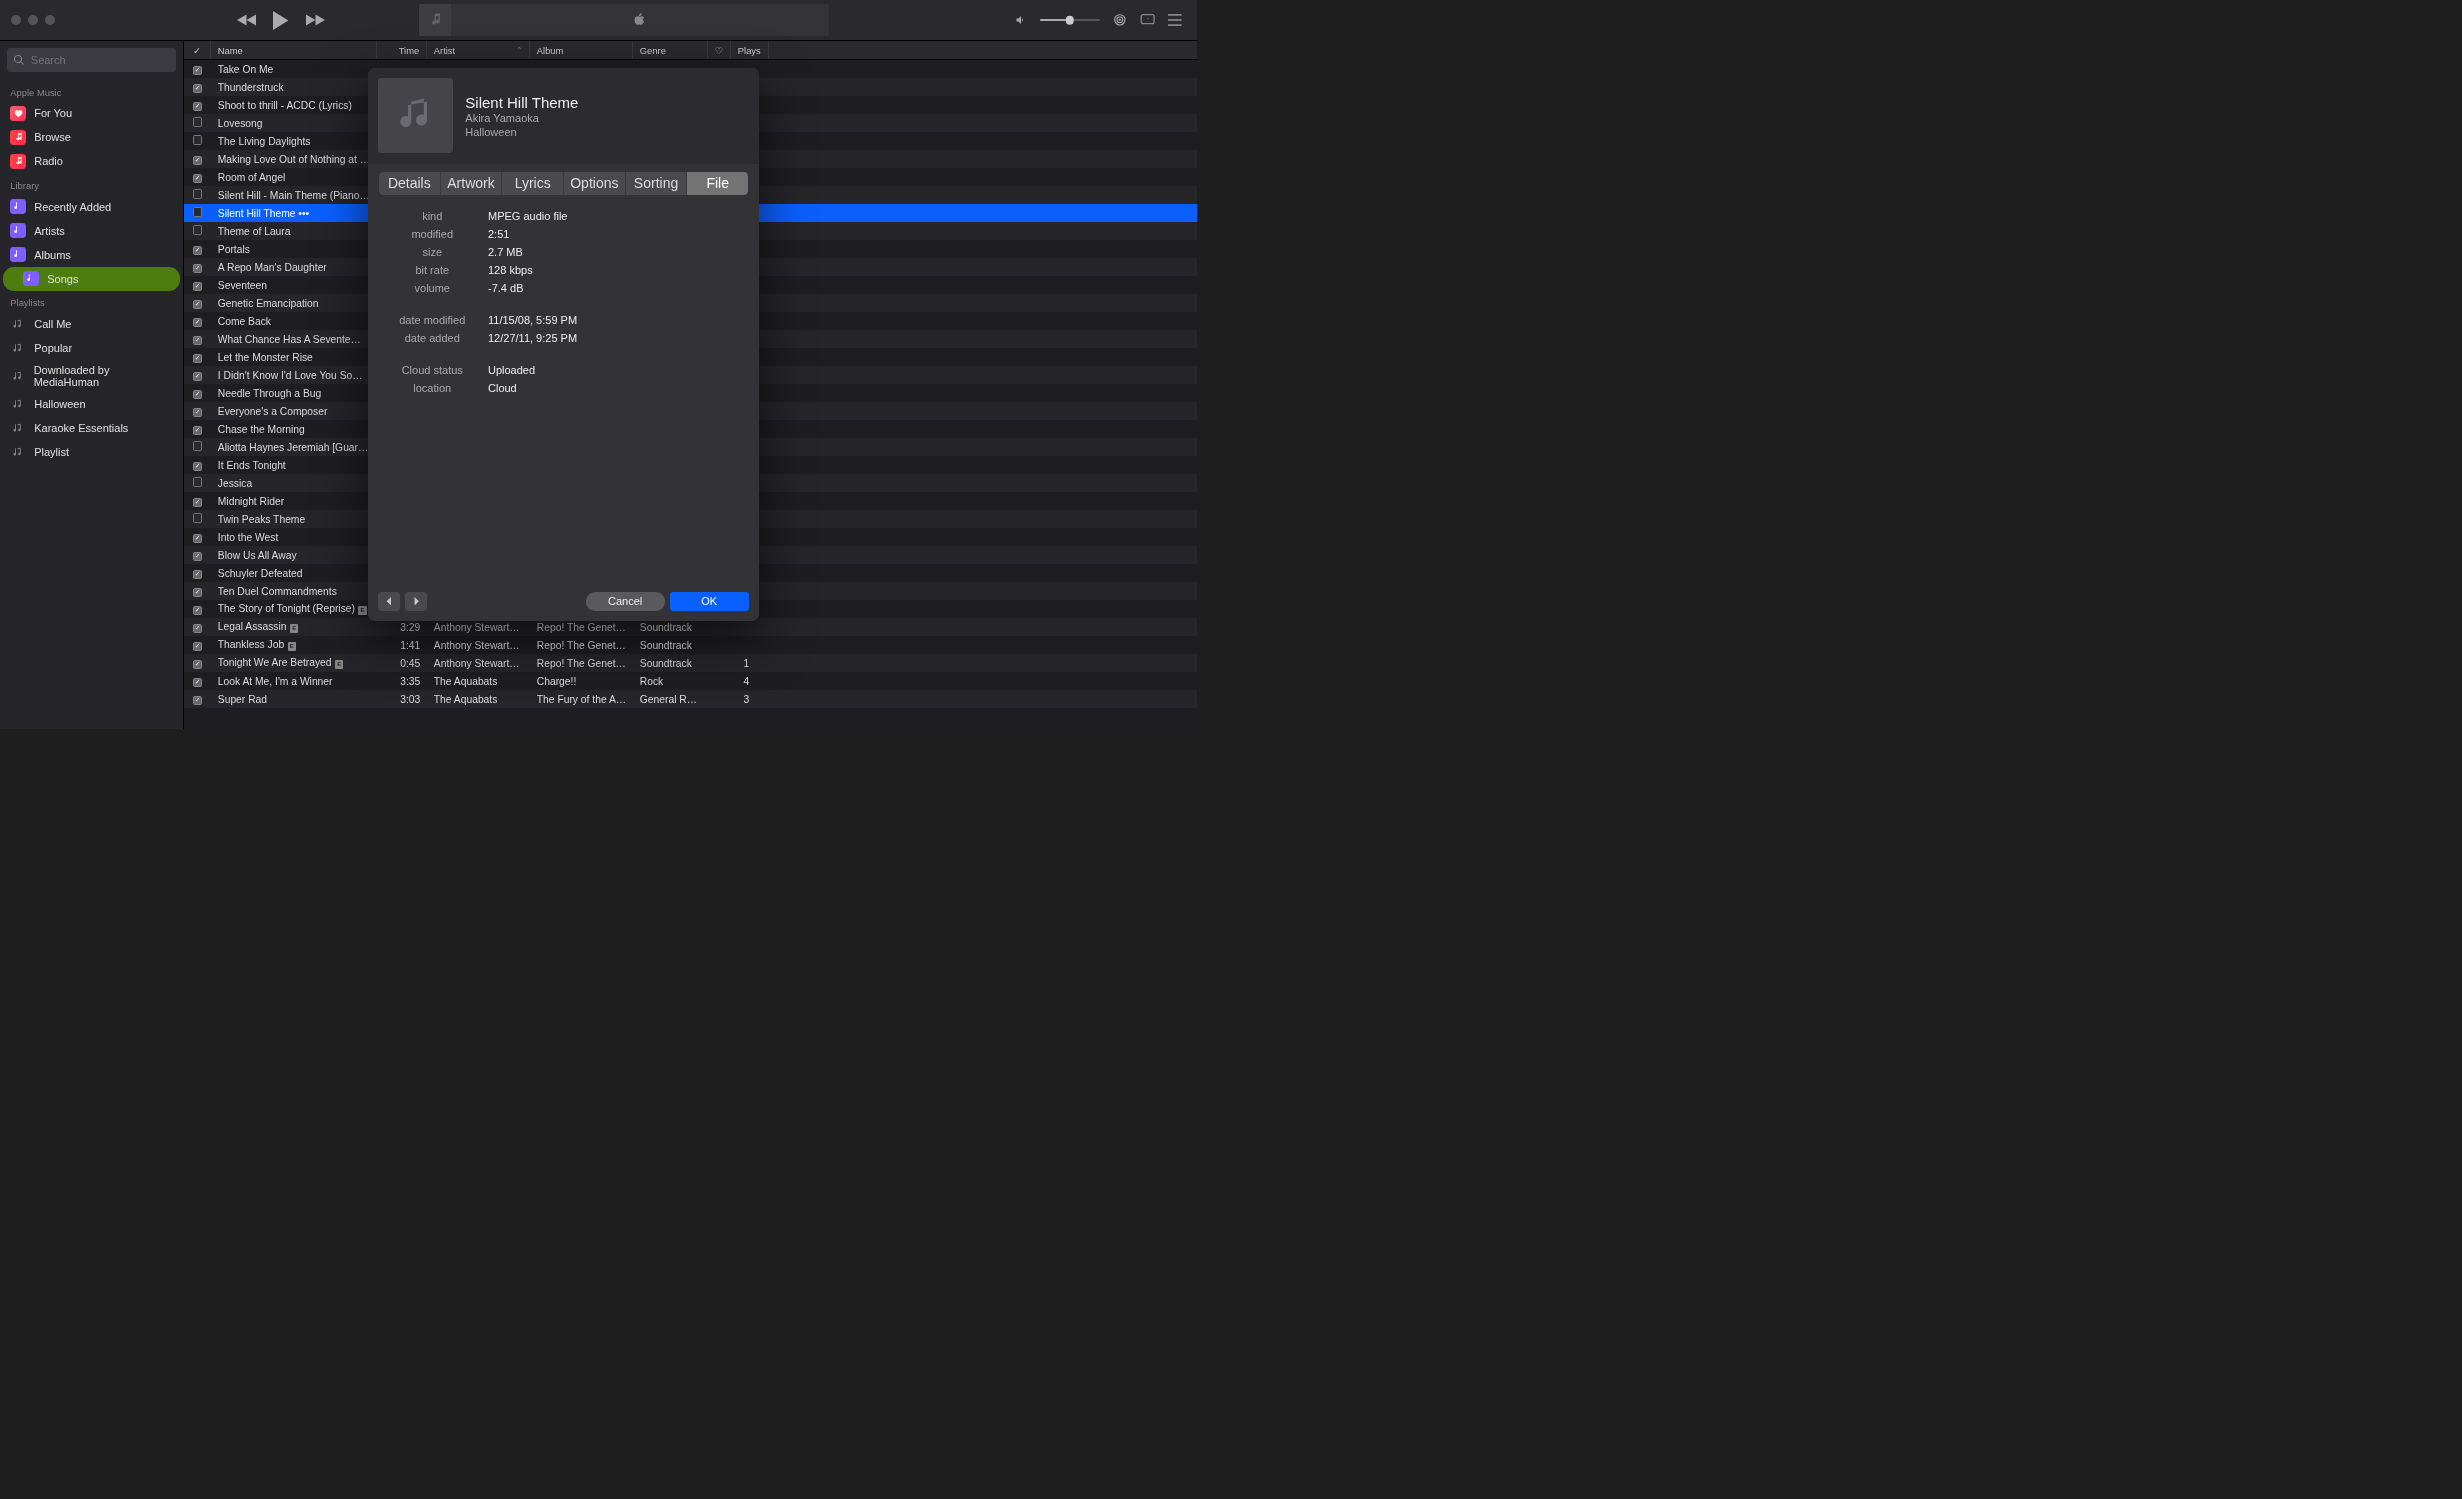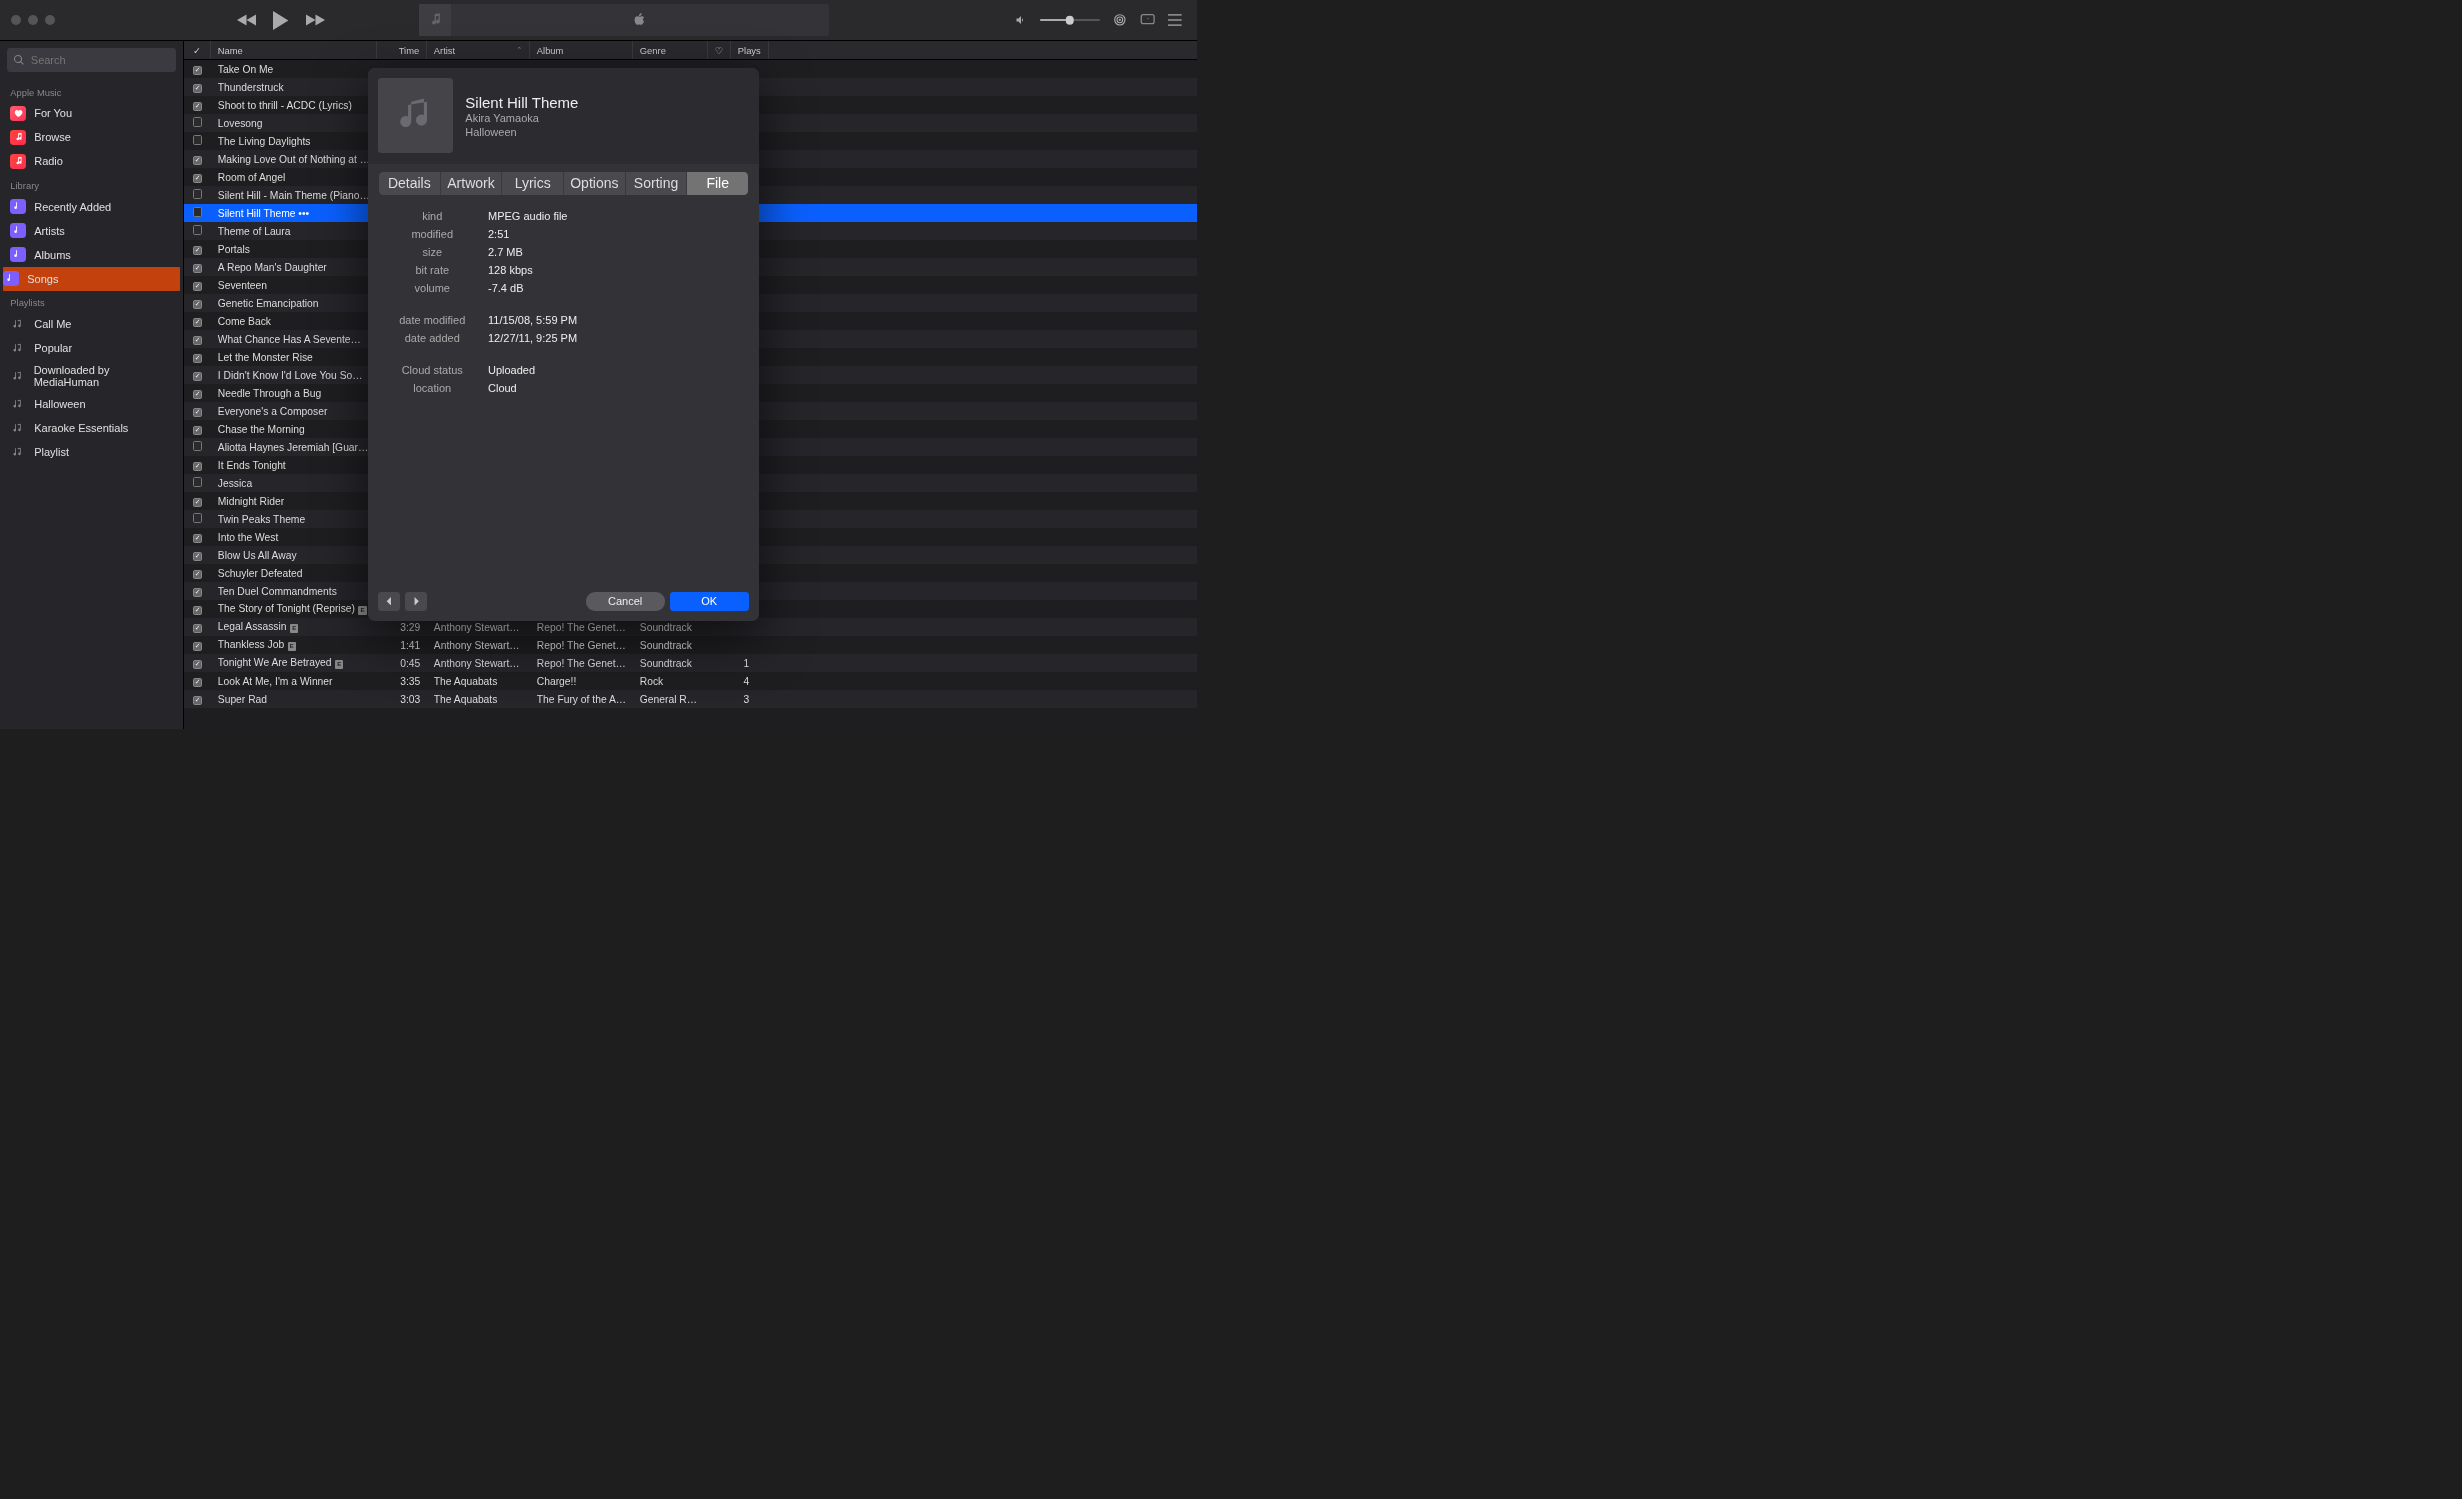--- a/index.html
+++ b/index.html
@@ -23,21 +23,21 @@
 
 
 .main { display:flex; height: calc(100% - 41px); }
 .sidebar { width:184px; background:#26262a; border-right:0.9px solid #000; display:flex; flex-direction:column; padding-top:6.8px; }
 .search-container { padding: 0 6.8px 8.5px 6.8px; }
 .search-input { width:100%; height:24px; background:#3a3a40; border:none; border-radius:3.4px; padding:0 6.8px 0 24px; color:#aaa; font-size:11px; outline:none; }
 .search-wrap { position:relative; }
 .search-wrap svg { position:absolute; left:6px; top:50%; transform:translateY(-50%); fill:#888; width:12px; height:12px; }
 .sb-section-title { font-size:9.4px; color:#888; padding: 6.8px 10.3px 3.4px 10.3px; }
 .sb-item { display:flex; align-items:center; gap:8.5px; padding: 4.3px 10.3px; cursor:pointer; font-size:11px; color:#e0e0e0; }
-.sb-item.active { background:#c2410c; border-radius:1px; margin:0 3.4px; padding-left:0; }
+.sb-item.active { background:#4d7c0f; border-radius:11px; margin:0 3.4px; padding-left:20px; }
 .sb-icon { width:15.4px; height:15.4px; display:flex; align-items:center; justify-content:center; border-radius:3.4px; }
 .sb-icon.pink { background:linear-gradient(135deg,#ff5f6d,#ff2d55); }
 .sb-icon.red { background:linear-gradient(135deg,#ff453a,#ff2d55); }
 .sb-icon.purple { background:#7d5fff; }
 .sb-icon.gray svg { fill:#888; }
 .sb-icon svg { width:10.3px; height:10.3px; fill:#fff; }
 
 
 .content { flex:1; display:flex; flex-direction:column; background:#1e1e21; }
 .col-header { display:flex; height:19px; background:#2a2a2e; border-bottom:0.9px solid #000; font-size:9.4px; color:#ccc; align-items:center; }

